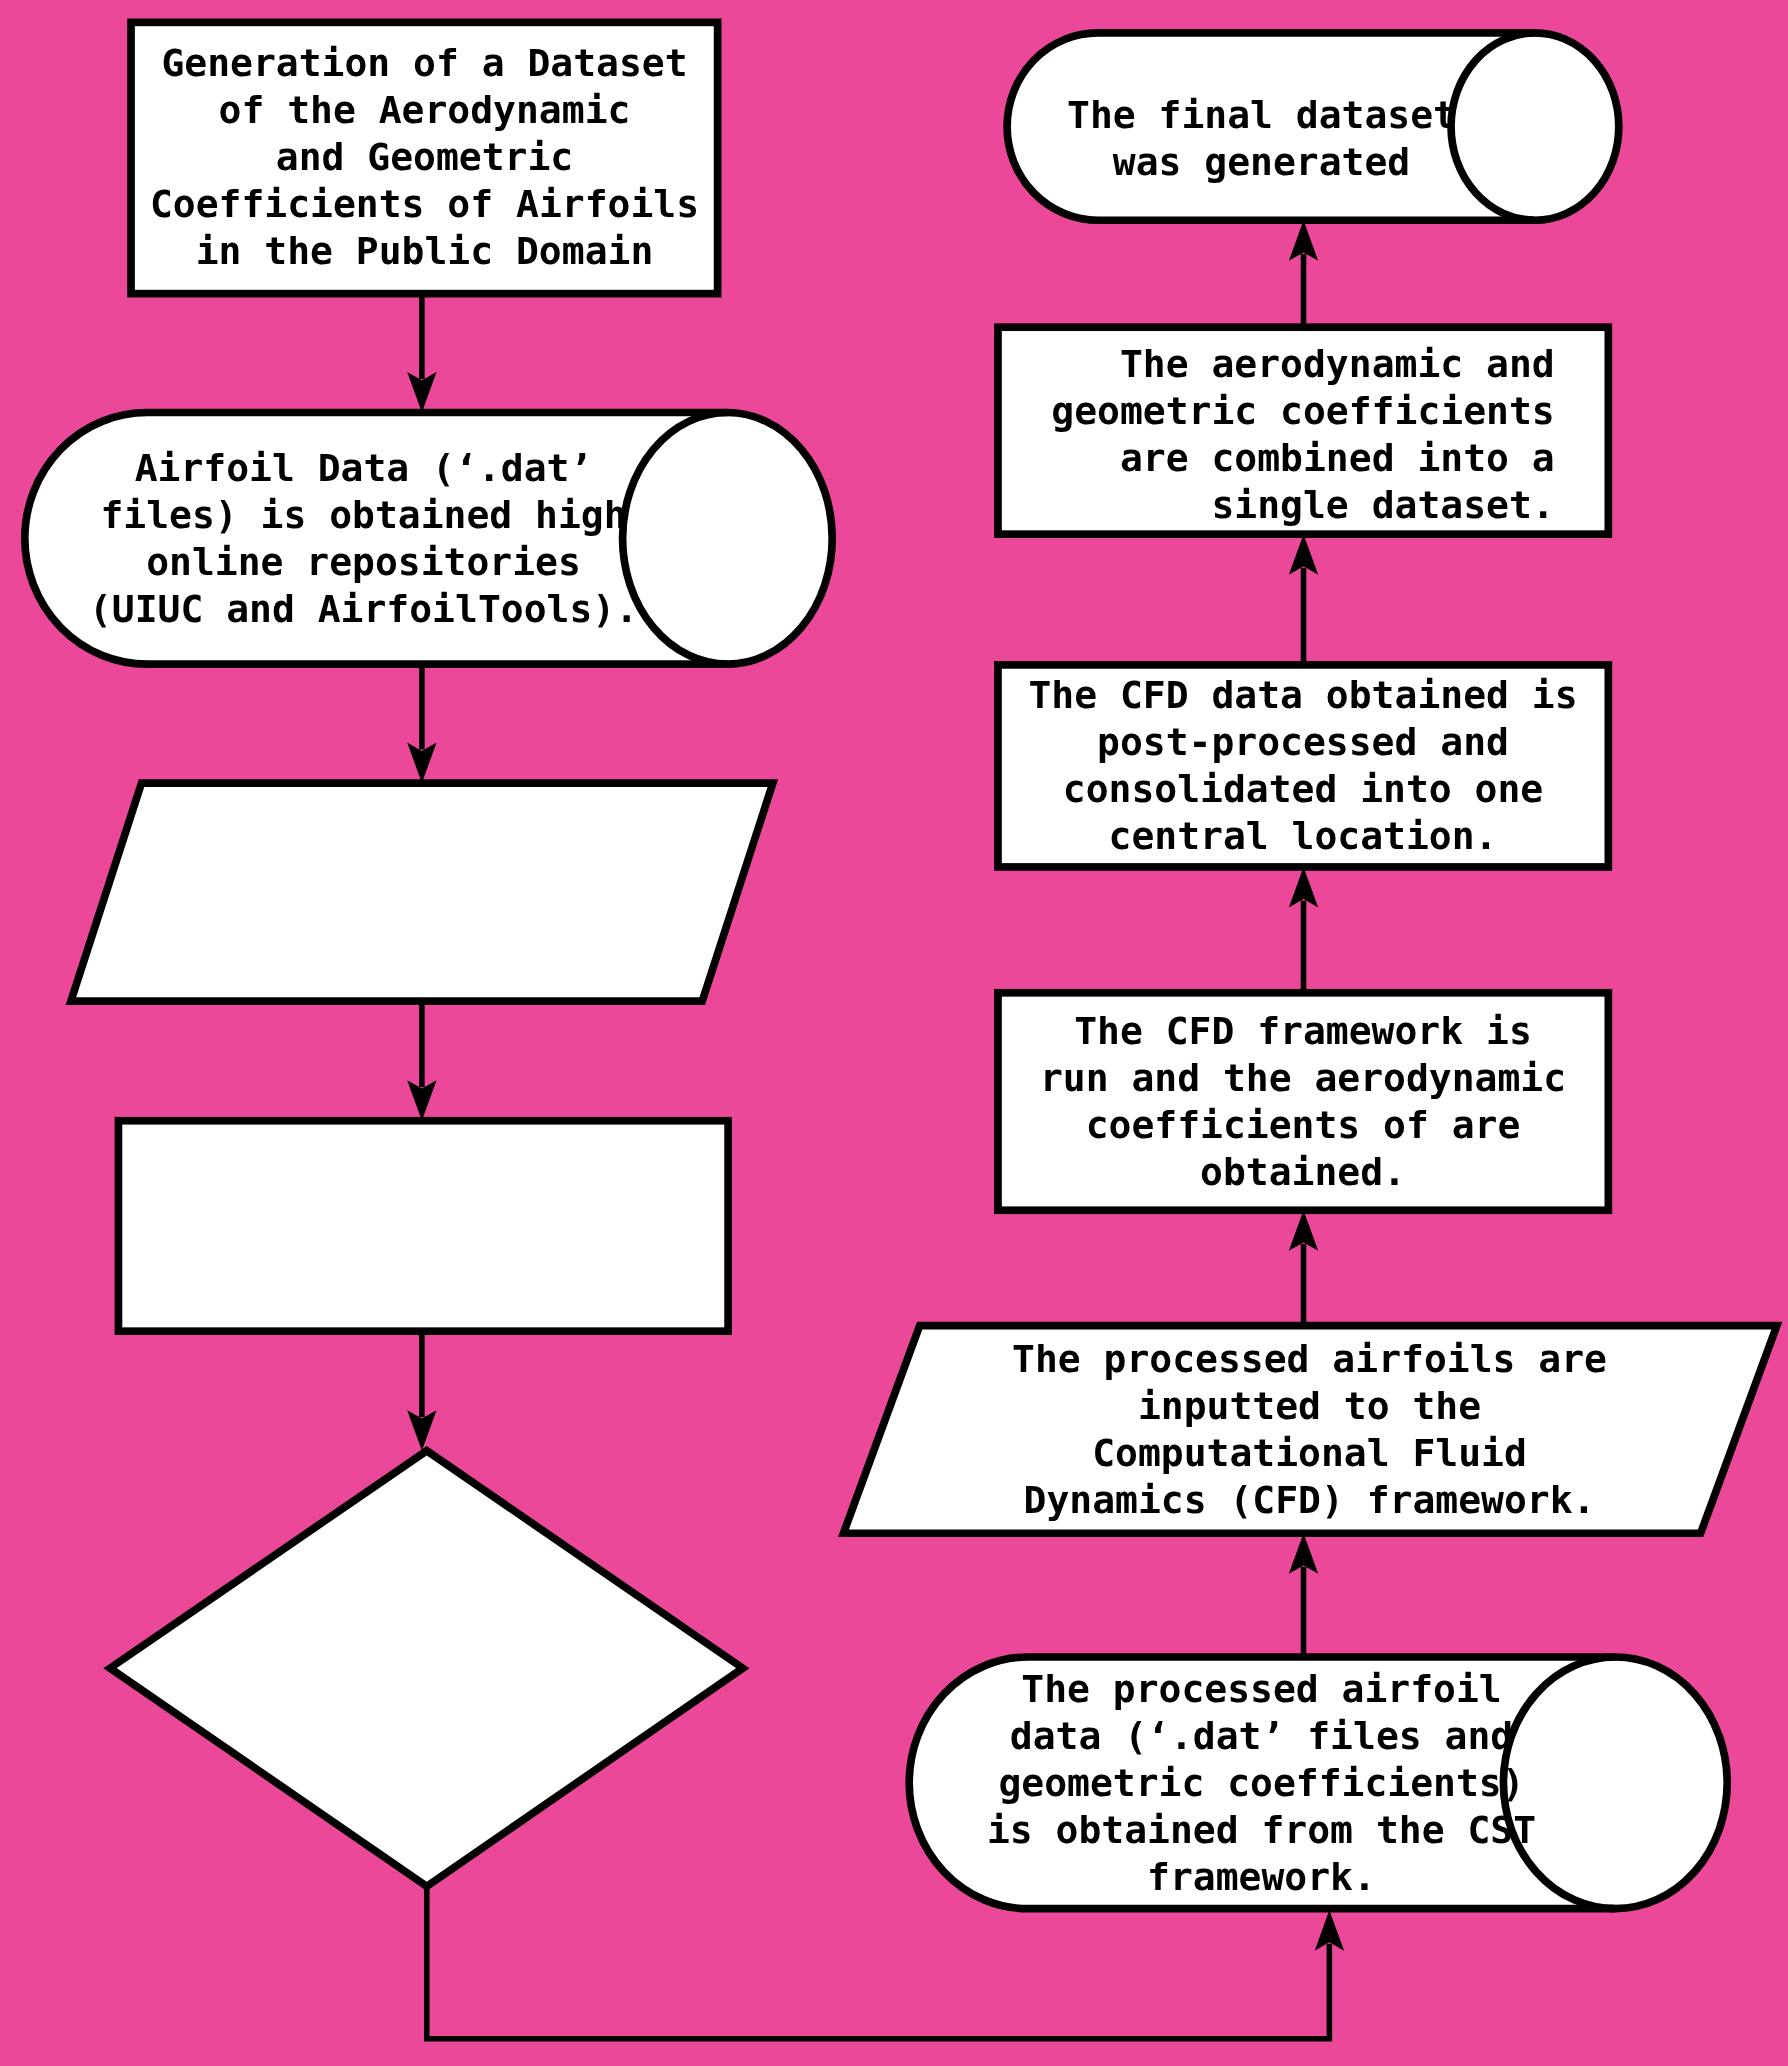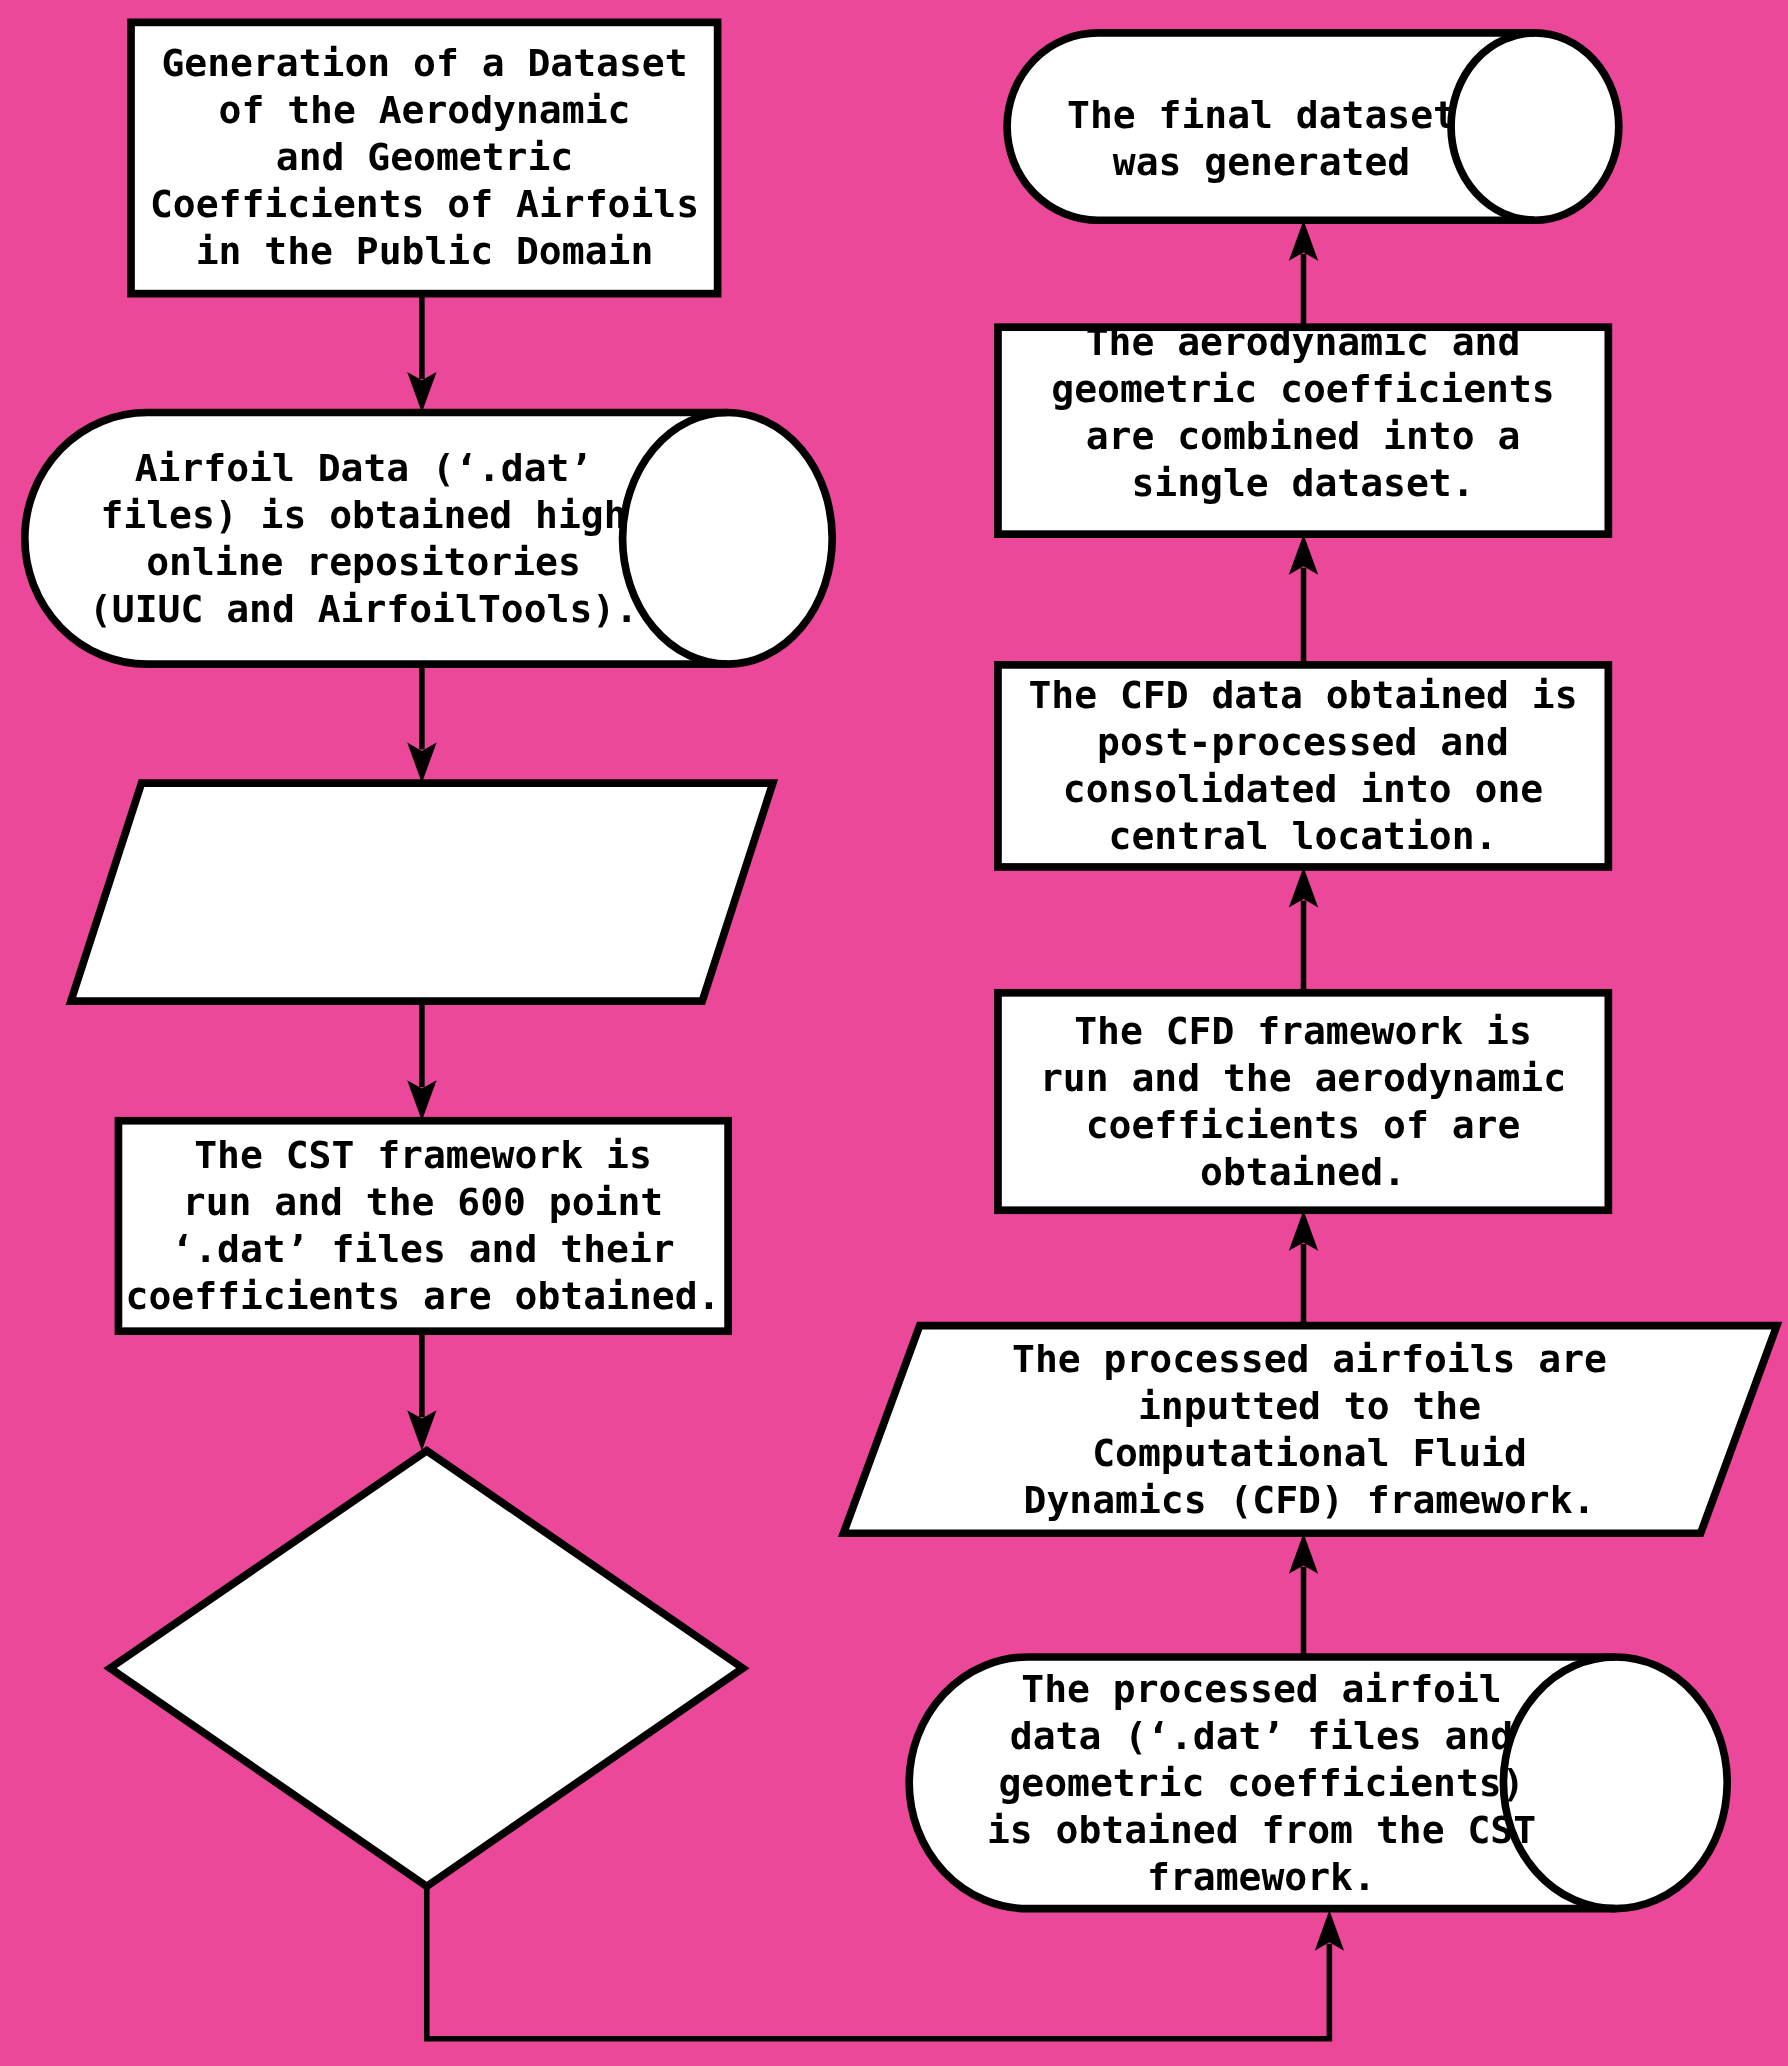--- a/index.html
+++ b/index.html
@@ -38,21 +38,21 @@
   
   .t-title    { left: 131px;  top: 22.4px;   width: 587px;  height: 271px; }
   .t-airfoil  { left: 17.5px;   top: 413px;  width: 692px;  height: 252px; }
   .t-cstin    { left: 69px;   top: 783px; width: 705px; height: 218px; }
   .t-cstrun   { left: 118px;  top: 1121px; width: 610px;  height: 210px; }
   .t-filter   { left: 110px;  top: 1451px; width: 633px;  height: 436px; }
   .t-procdata { left: 961px; top: 1657px; width: 601px;  height: 252px; }
   .t-cfdin    { left: 843px; top: 1326px; width: 933px; height: 208px; }
   .t-cfdrun   { left: 998px; top: 993px; width: 610px;  height: 217px; }
   .t-postproc { left: 998px; top: 665px;  width: 610px;  height: 202px; }
-  .t-combine  { left: 998px; top: 309px;  width: 610px;  height: 207px; }
+  .t-combine  { left: 998px; top: 331px;  width: 610px;  height: 207px; text-align: right; }
   .t-final    { left: 1031px; top: 45px;   width: 461px;  height: 187px; }
 </style>
 </head>
 <body>
 
 <div class="canvas">
 
   <svg width="1789" height="2066" viewBox="0 0 2558 2955">
     <g fill="#ffffff" stroke="#000000" stroke-width="11">
 
@@ -118,24 +118,20 @@
 
   <div class="node-text t-title">Generation of a Dataset
 of the Aerodynamic
 and Geometric
 Coefficients of Airfoils
 in the Public Domain</div>
   <div class="node-text t-airfoil">Airfoil Data (‘.dat’
 files) is obtained high
 online repositories
 (UIUC and AirfoilTools).</div>
-  <div class="node-text t-cstrun">The CST framework is
-run and the 600 point
-‘.dat’ files and their
-coefficients are obtained.</div>
   <div class="node-text t-cfdin">The processed airfoils are
 inputted to the
 Computational Fluid
 Dynamics (CFD) framework.</div>
   <div class="node-text t-procdata">The processed airfoil
 data (‘.dat’ files and
 geometric coefficients)
 is obtained from the CST
 framework.</div>
   <div class="node-text t-cfdrun">The CFD framework is

